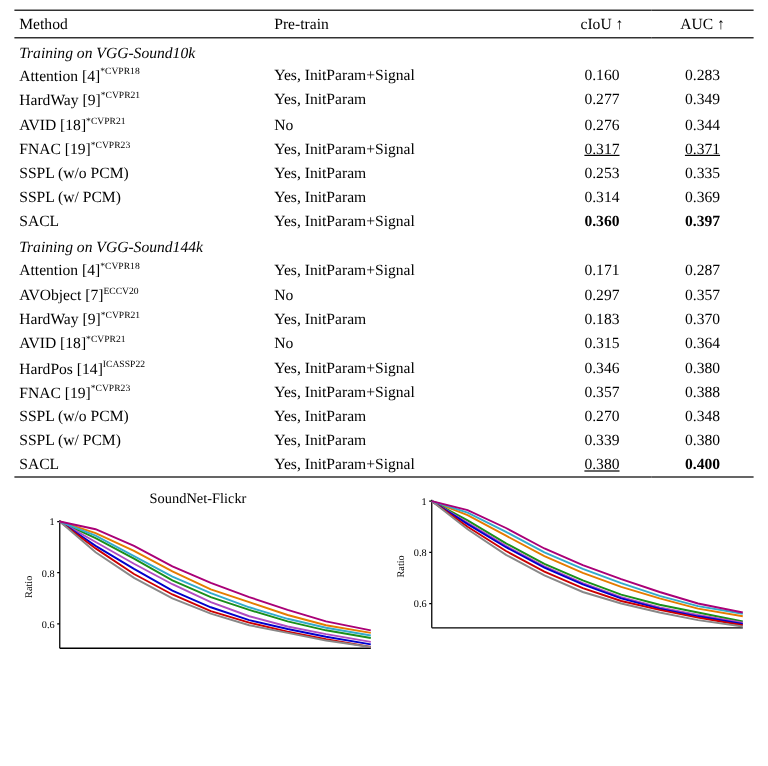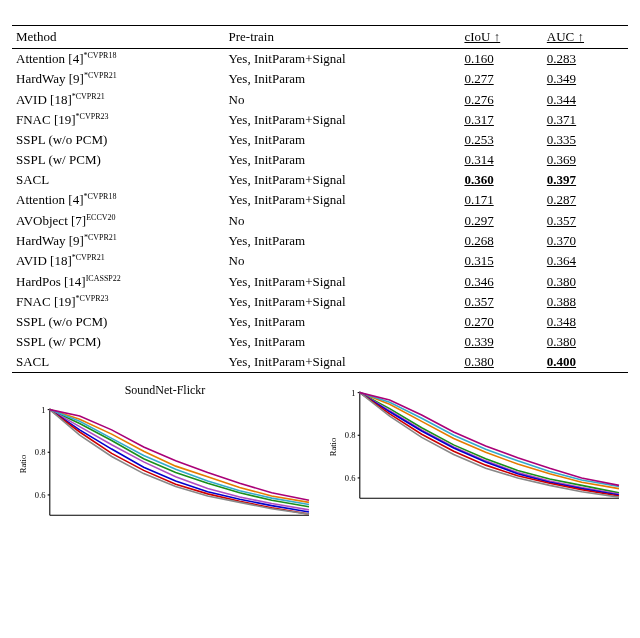--- a/index.html
+++ b/index.html
@@ -6,38 +6,37 @@
     body {
       background: #fff;
       font-family: 'Times New Roman', Times, serif;
       font-size: 13px;
       color: #000;
       width: 640px;
       min-height: 638px;
       overflow: hidden;
     }
     .table-container {
-      padding: 25px 12px 4px 12px;
+      padding: 8px 12px 4px 12px;
     }
     table {
       width: 100%;
       border-collapse: collapse;
     }
     thead tr {
       border-top: 1.5px solid #000;
       border-bottom: 1px solid #000;
     }
     th {
       font-weight: normal;
       padding: 3px 4px;
       text-align: left;
     }
     th.right, td.right {
-      text-align: left;
-      text-decoration: underline;
+      text-align: center;
     }
     td {
       padding: 2px 4px;
     }
     .section-header td {
       font-style: italic;
       padding-top: 4px;
       padding-bottom: 1px;
     }
     .bottom-border {
@@ -81,20 +80,23 @@
   <table>
     <thead>
       <tr>
         <th>Method</th>
         <th>Pre-train</th>
         <th class="right">cIoU ↑</th>
         <th class="right">AUC ↑</th>
       </tr>
     </thead>
     <tbody id="table-body">
+    <tr class="section-header">
+          <td colspan="4">Training on VGG-Sound10k</td>
+        </tr>
         <tr>
           <td>Attention [4]<sup style="font-size: 8px;">*CVPR18</sup></td>
           <td>Yes, InitParam+Signal</td>
           <td class="right">0.160</td>
           <td class="right">0.283</td>
         </tr>
         <tr>
           <td>HardWay [9]<sup style="font-size: 8px;">*CVPR21</sup></td>
           <td>Yes, InitParam</td>
           <td class="right">0.277</td>
@@ -123,36 +125,39 @@
           <td>Yes, InitParam</td>
           <td class="right">0.314</td>
           <td class="right">0.369</td>
         </tr>
         <tr>
           <td>SACL</td>
           <td>Yes, InitParam+Signal</td>
           <td class="right"><b>0.360</b></td>
           <td class="right"><b>0.397</b></td>
         </tr>
+        <tr class="section-header">
+          <td colspan="4">Training on VGG-Sound144k</td>
+        </tr>
         <tr>
           <td>Attention [4]<sup style="font-size: 8px;">*CVPR18</sup></td>
           <td>Yes, InitParam+Signal</td>
           <td class="right">0.171</td>
           <td class="right">0.287</td>
         </tr>
         <tr>
           <td>AVObject [7]<sup style="font-size: 8px;">ECCV20</sup></td>
           <td>No</td>
           <td class="right">0.297</td>
           <td class="right">0.357</td>
         </tr>
         <tr>
           <td>HardWay [9]<sup style="font-size: 8px;">*CVPR21</sup></td>
           <td>Yes, InitParam</td>
-          <td class="right">0.268</td>
+          <td class="right">0.183</td>
           <td class="right">0.370</td>
         </tr>
         <tr>
           <td>AVID [18]<sup style="font-size: 8px;">*CVPR21</sup></td>
           <td>No</td>
           <td class="right">0.315</td>
           <td class="right">0.364</td>
         </tr>
         <tr>
           <td>HardPos [14]<sup style="font-size: 8px;">ICASSP22</sup></td>

